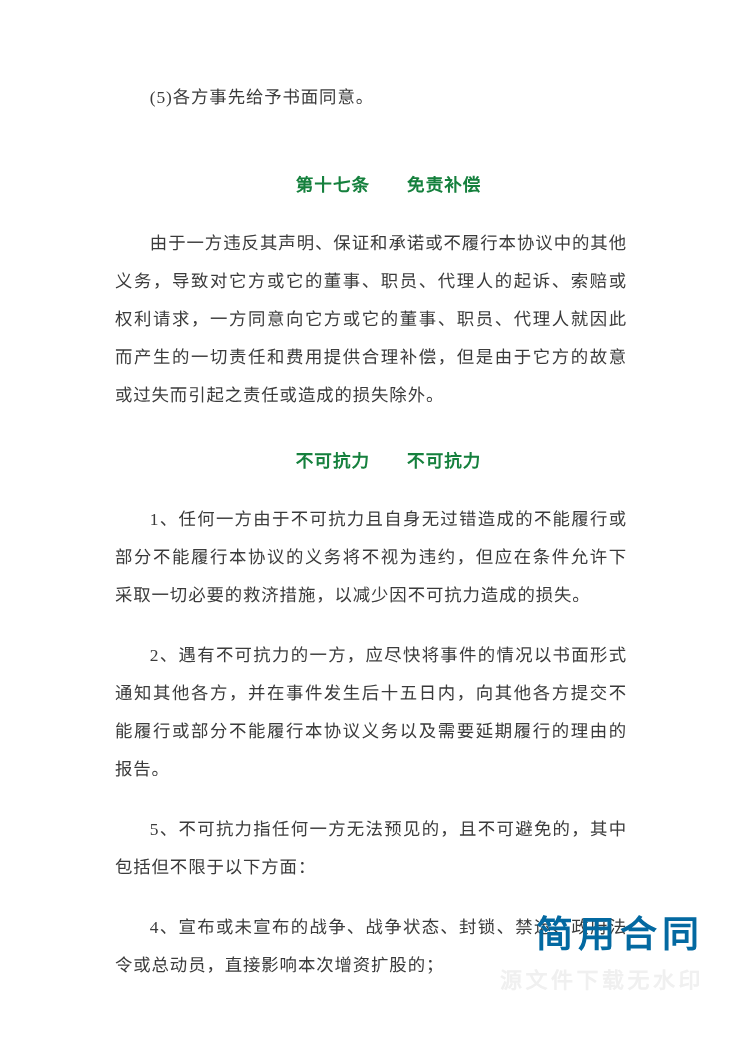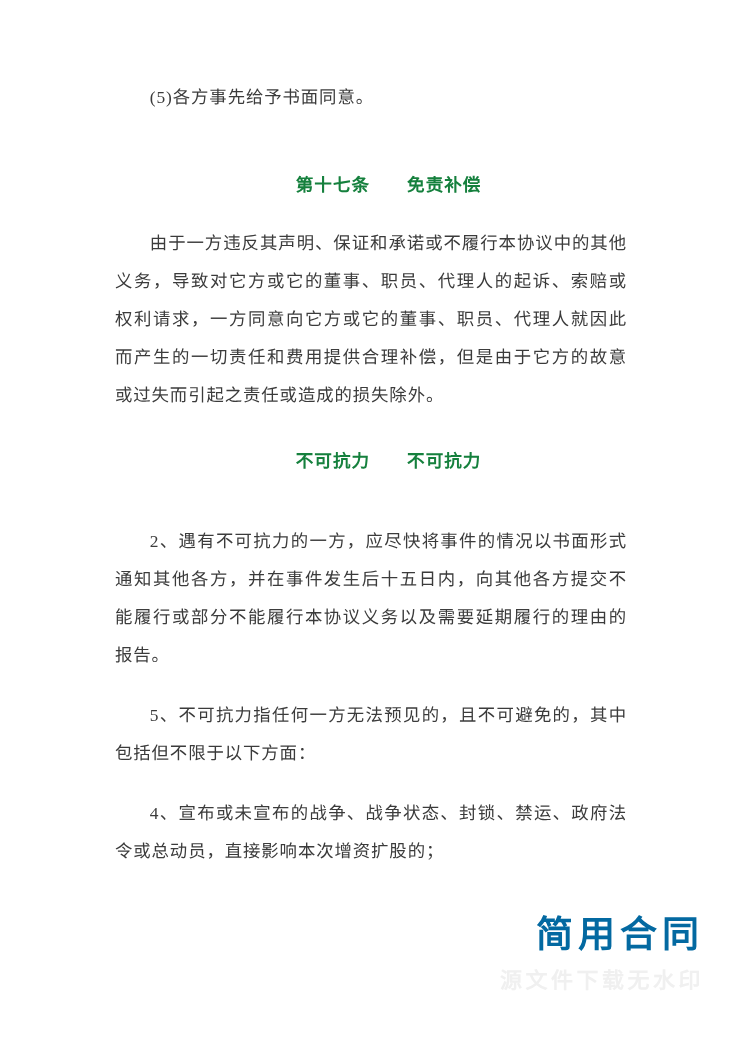--- a/index.html
+++ b/index.html
@@ -114,20 +114,21 @@
     <div class="gap-md"></div>
 
     <p class="para indent">由于一方违反其声明、保证和承诺或不履行本协议中的其他义务，导致对它方或它的董事、职员、代理人的起诉、索赔或权利请求，一方同意向它方或它的董事、职员、代理人就因此而产生的一切责任和费用提供合理补偿，但是由于它方的故意或过失而引起之责任或造成的损失除外。</p>
 
     <div class="gap-lg"></div>
 
     <h2 class="heading"><span>不可抗力</span><span class="sp"></span><span>不可抗力</span></h2>
 
     <div class="gap-md"></div>
 
+    <p class="para indent">1、任何一方由于不可抗力且自身无过错造成的不能履行或部分不能履行本协议的义务将不视为违约，但应在条件允许下采取一切必要的救济措施，以减少因不可抗力造成的损失。</p>
 
     <div class="gap-md"></div>
 
     <p class="para indent">2、遇有不可抗力的一方，应尽快将事件的情况以书面形式通知其他各方，并在事件发生后十五日内，向其他各方提交不能履行或部分不能履行本协议义务以及需要延期履行的理由的报告。</p>
 
     <div class="gap-md"></div>
 
     <p class="para indent">5、不可抗力指任何一方无法预见的，且不可避免的，其中包括但不限于以下方面：</p>
 
     <div class="gap-md"></div>

